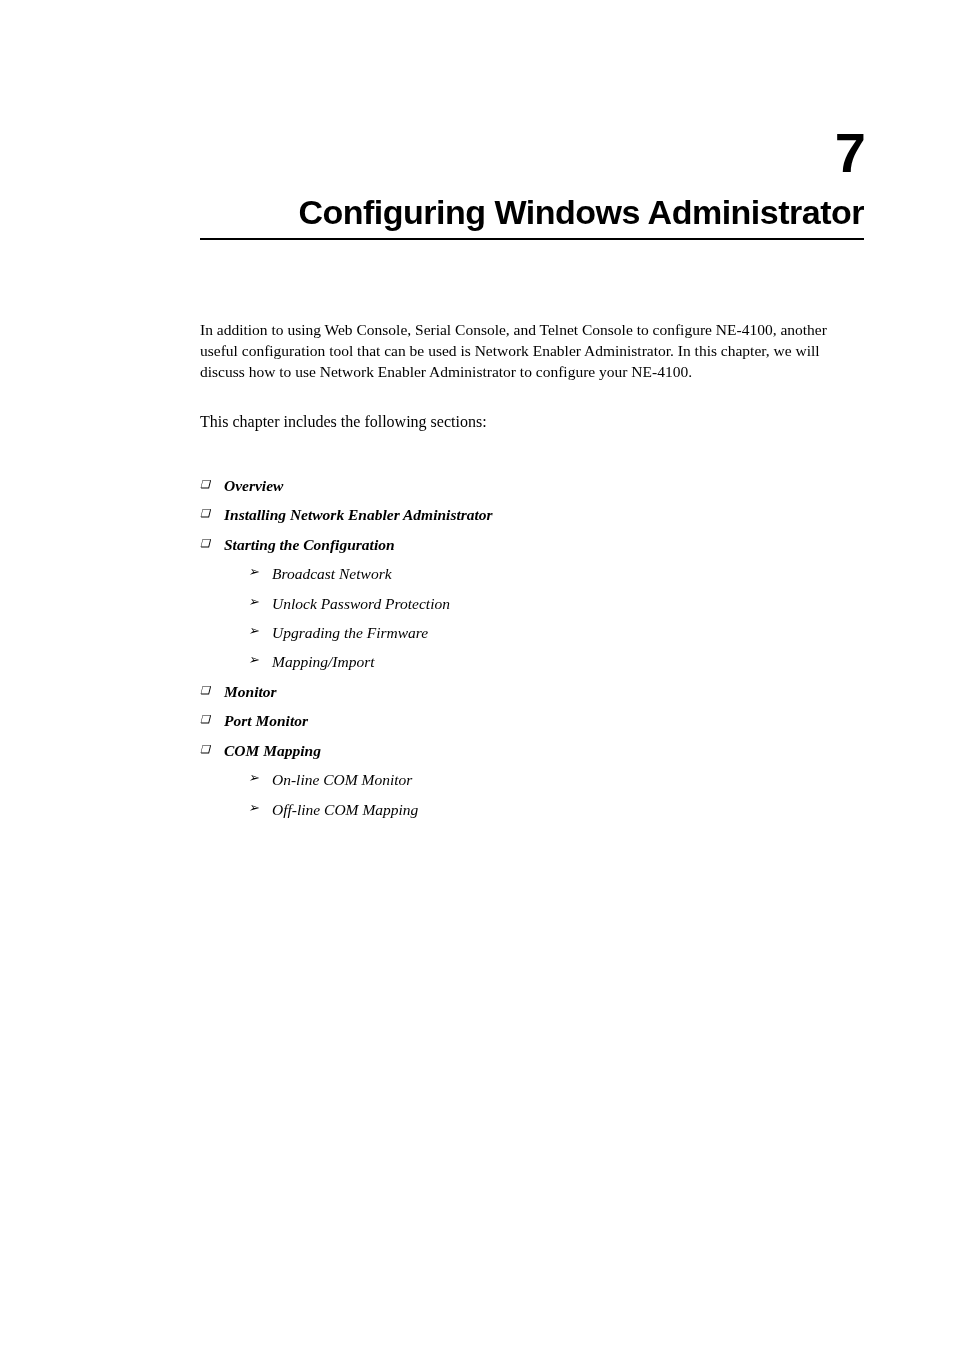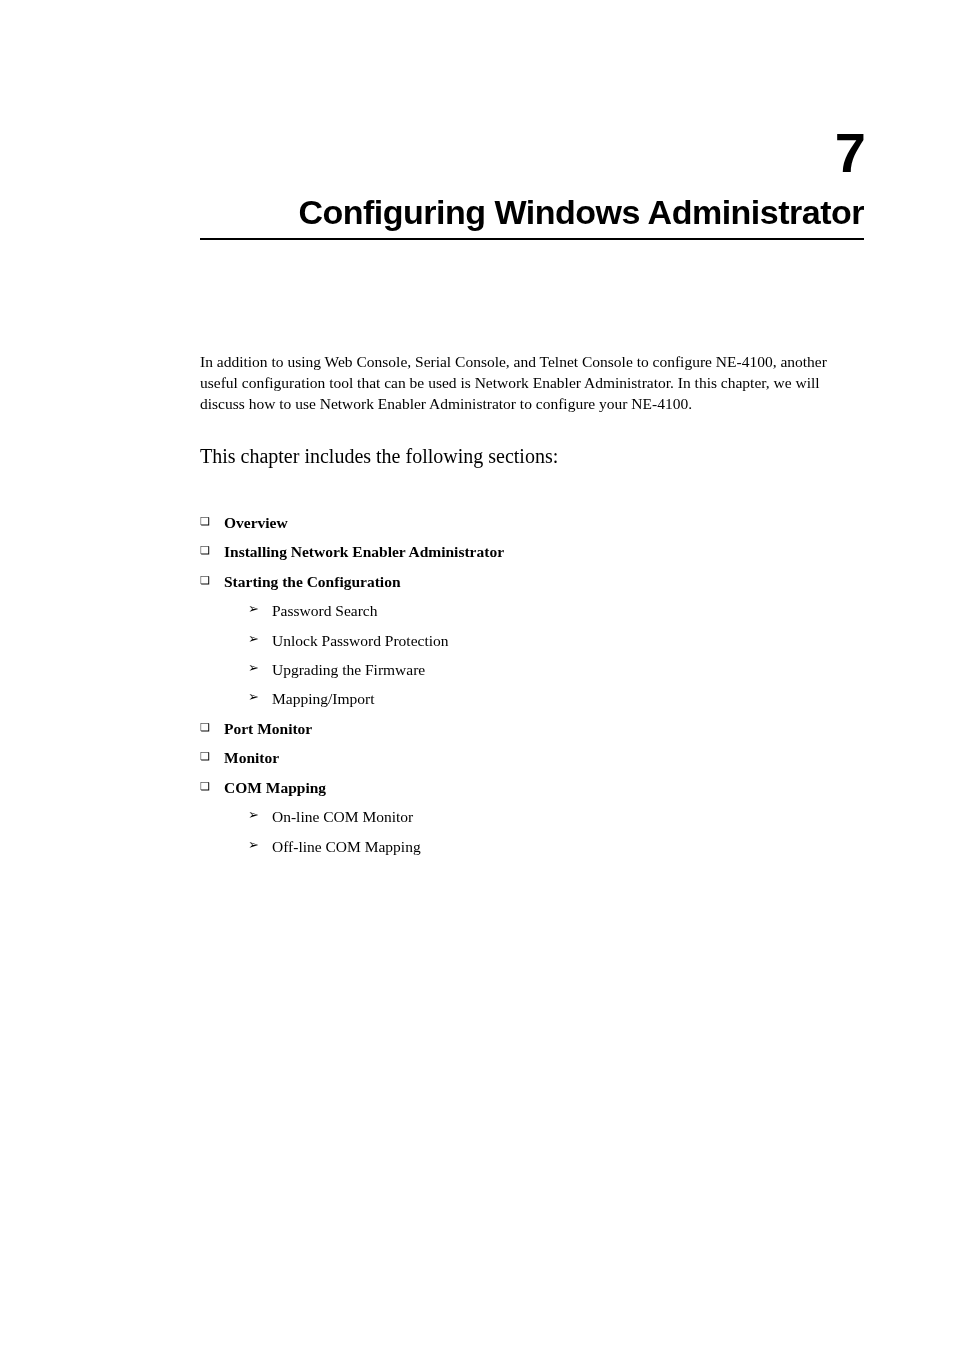--- a/index.html
+++ b/index.html
@@ -26,35 +26,36 @@
       margin-bottom: 8px;
       letter-spacing: -2px;
     }
     .chapter-title {
       font-family: Arial, Helvetica, sans-serif;
       font-size: 34px;
       font-weight: 900;
       text-align: right;
       padding-bottom: 6px;
       border-bottom: 2px solid #000000;
-      margin-bottom: 112px;
+      margin-bottom: 80px;
       letter-spacing: -0.5px;
     }
     .intro-text {
       font-size: 15.5px;
       line-height: 1.35;
       margin-bottom: 30px;
     }
     .sections-intro {
-      font-size: 20px;
+      font-size: 16px;
       margin-bottom: 40px;
     }
     .toc {
       font-size: 15.5px;
       line-height: 1.9;
+      font-style: italic;
     }
     .toc-item-1 {
       padding-left: 24px;
       position: relative;
       font-weight: bold;
     }
     .toc-item-1::before {
       content: "❏";
       position: absolute;
       left: 0;
@@ -82,23 +83,23 @@
   <div class="chapter-number">7</div>
   <div class="chapter-title">Configuring Windows Administrator</div>
 
   <p class="intro-text">In addition to using Web Console, Serial Console, and Telnet Console to configure NE-4100, another useful configuration tool that can be used is Network Enabler Administrator. In this chapter, we will discuss how to use Network Enabler Administrator to configure your NE-4100.</p>
   <p class="sections-intro">This chapter includes the following sections:</p>
 
   <div class="toc">
     <div class="toc-item-1">Overview</div>
     <div class="toc-item-1">Installing Network Enabler Administrator</div>
     <div class="toc-item-1">Starting the Configuration</div>
-    <div class="toc-item-2">Password Search</div>
+    <div class="toc-item-2">Broadcast Network</div>
     <div class="toc-item-2">Unlock Password Protection</div>
     <div class="toc-item-2">Upgrading the Firmware</div>
     <div class="toc-item-2">Mapping/Import</div>
+    <div class="toc-item-1">Monitor</div>
     <div class="toc-item-1">Port Monitor</div>
-    <div class="toc-item-1">Monitor</div>
     <div class="toc-item-1">COM Mapping</div>
     <div class="toc-item-2">On-line COM Monitor</div>
     <div class="toc-item-2">Off-line COM Mapping</div>
   </div>
 </div>
 
 </body></html>

